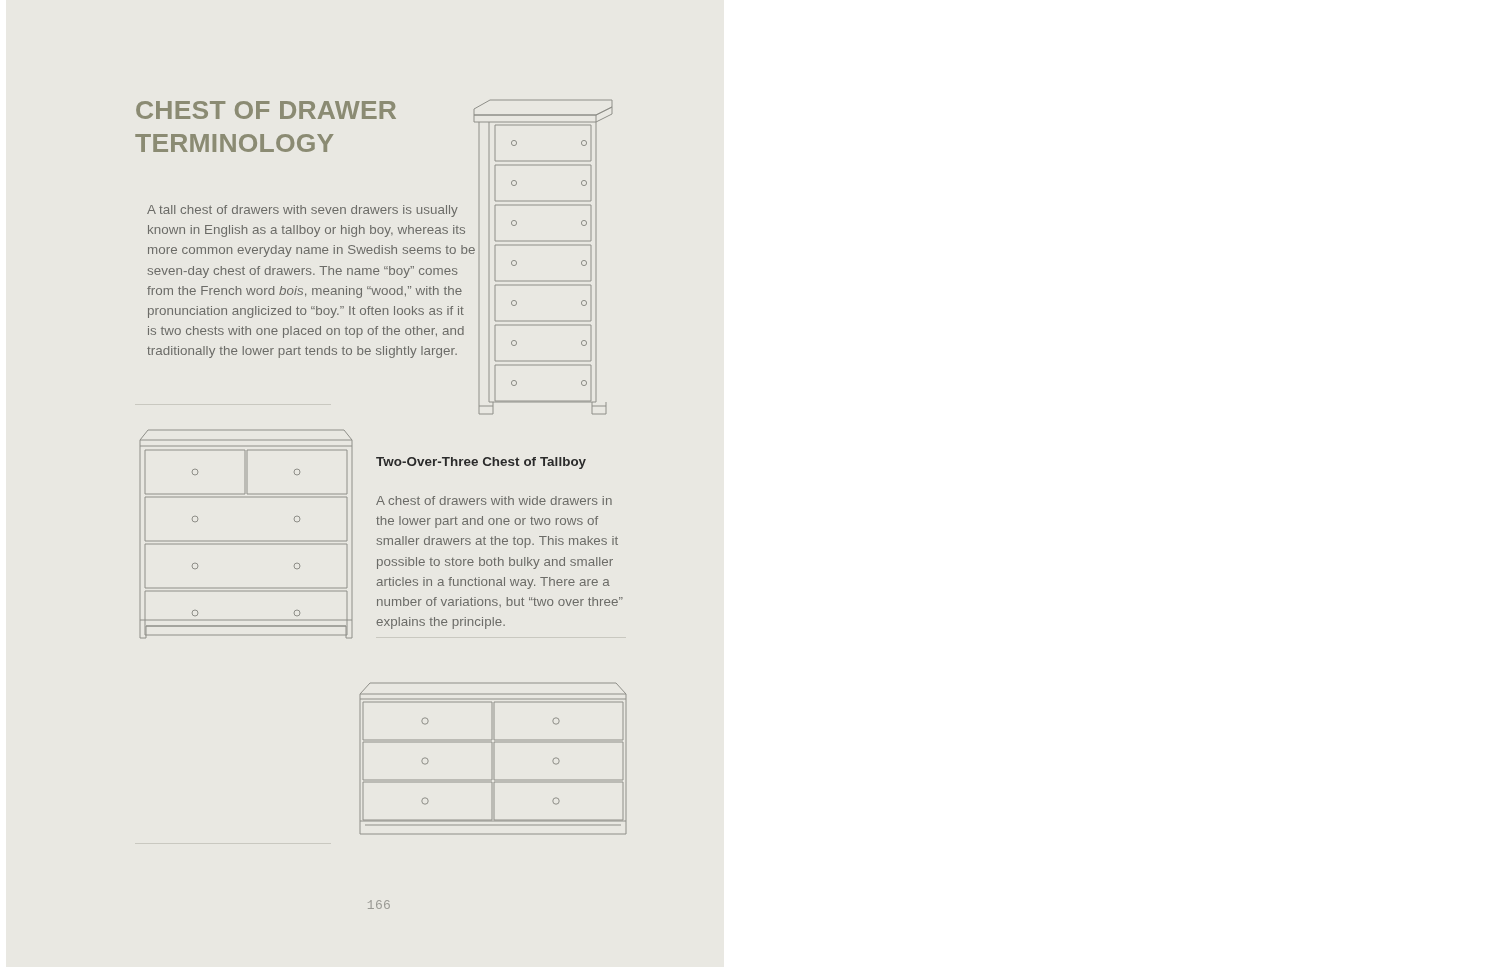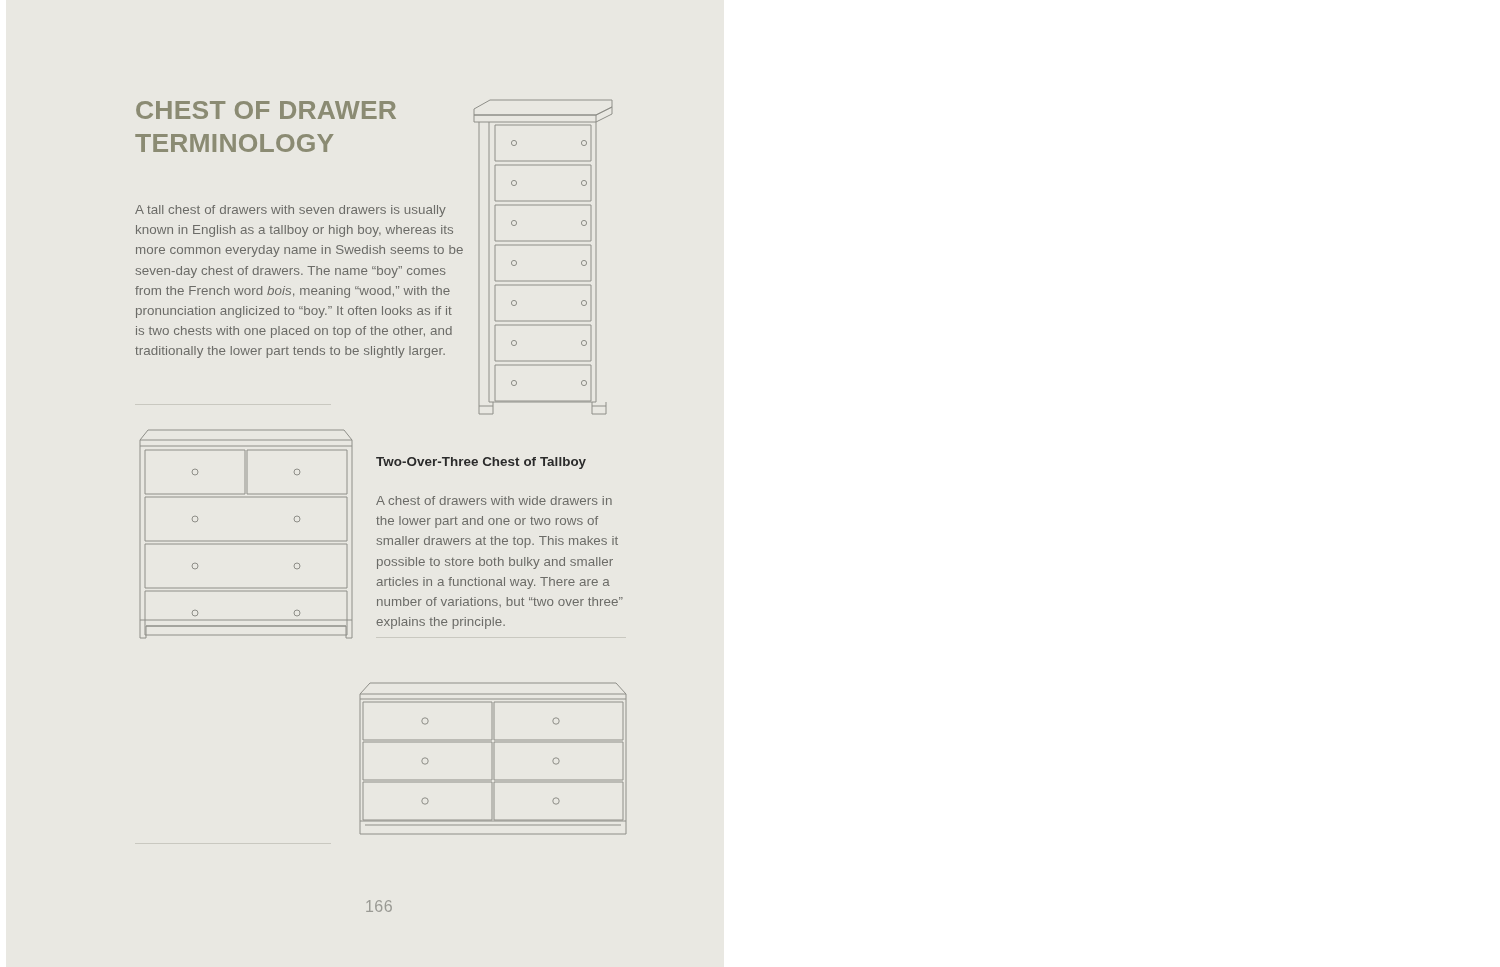--- a/index.html
+++ b/index.html
@@ -26,24 +26,24 @@
   }
   #page-right {
     position: absolute;
     left: 718px; top: 0;
     width: 782px; height: 967px;
     background: #ffffff;
   }
 
   .page-number {
     position: absolute;
-    font-size: 16px;
+    font-size: 13px;
     color: #9a9a94;
     letter-spacing: .4px;
-    font-family: Liberation Sans, sans-serif;
+    font-family: Liberation Mono, monospace;
   }
   #pn-left  { left: 128px; top: 898px; width: 490px; text-align: center; }
 
   
   .chapter-title {
     position: absolute;
     left: 129px; top: 94px;
     width: 330px;
     font-size: 26.5px;
     line-height: 33px;
@@ -64,21 +64,21 @@
   .sec-body {
     position: absolute;
     font-size: 13.4px;
     line-height: 20.2px;
     color: #6c6c68;
     letter-spacing: .05px;
   }
   .sec-body em { font-style: italic; }
 
   #h-tallboy { left: 129px; top: 173px; width: 330px; }
-  #p-tallboy { left: 129px; top: 200px; width: 330px; }
+  #p-tallboy { left: 141px; top: 200px; width: 330px; }
 
   #h-twothree { left: 370px; top: 452px; width: 255px; }
   #p-twothree { left: 370px; top: 491px; width: 255px; }
 
   #h-threethree { left: 129px; top: 691px; width: 200px; }
   #p-threethree { left: 129px; top: 739px; width: 200px; }
 
   .rule {
     position: absolute;
     height: 1px;

